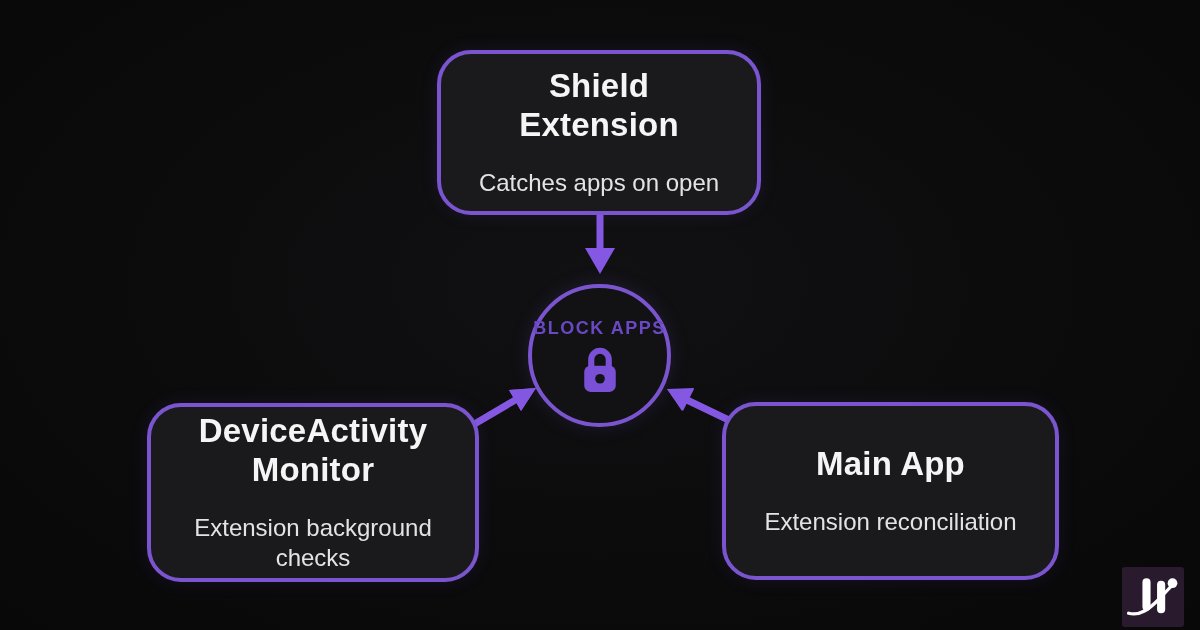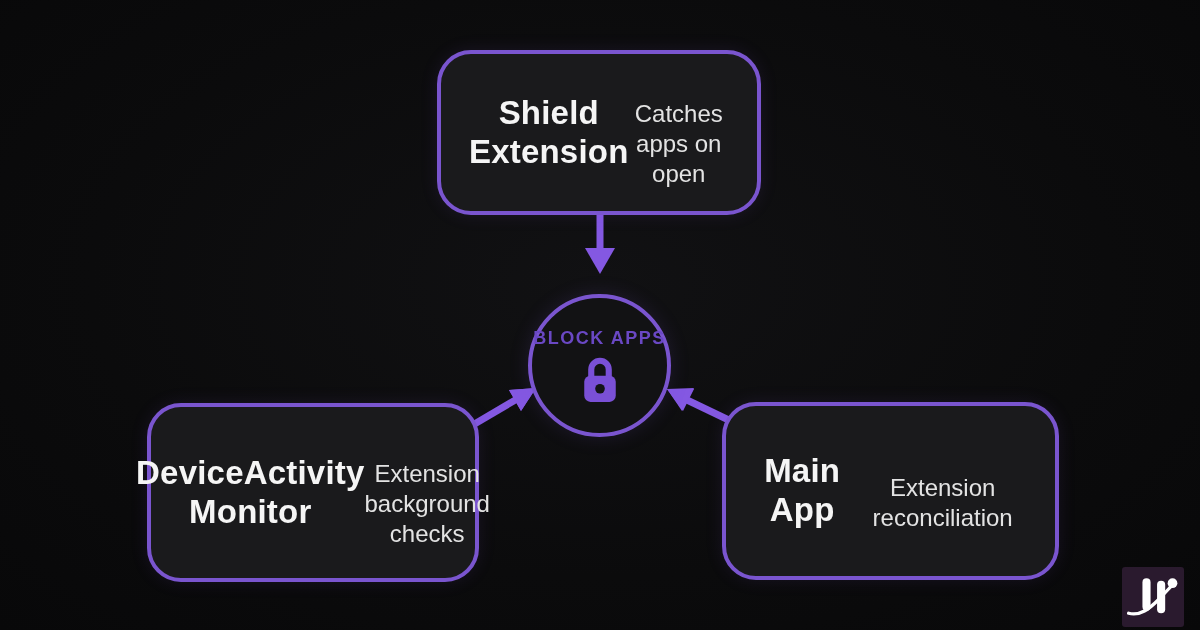--- a/index.html
+++ b/index.html
@@ -11,20 +11,21 @@
     font-family:"Liberation Sans", sans-serif;
     -webkit-font-smoothing:antialiased;
   }
   .node{
     position:absolute;
     background:#1a1a1c;
     border:4px solid #7a55cf;
     border-radius:34px;
     box-sizing:border-box;
     display:flex;
+    flex-direction:column;
     align-items:center;
     justify-content:center;
     text-align:center;
     box-shadow:0 0 18px rgba(122,85,207,0.12);
   }
   .node-title{
     color:#f5f5f5;
     font-size:33px;
     font-weight:700;
     line-height:1.18;
@@ -36,21 +37,21 @@
     font-weight:400;
     line-height:1.25;
     margin-top:23px;
   }
   #node-shield{left:437px;top:50px;width:324px;height:165px;padding:0 28px;}
   #node-device{left:147px;top:403px;width:332px;height:179px;padding:0 34px;}
   #node-main{left:722px;top:402px;width:337px;height:178px;padding:17px 24px;}
 
   .hub{
     position:absolute;
-    left:528px;top:294px;
+    left:528px;top:284px;
     width:143px;height:143px;
     border:4px solid #7a55cf;
     border-radius:50%;
     background:#121214;
     box-sizing:border-box;
     display:flex;
     flex-direction:column;
     align-items:center;
     justify-content:center;
     box-shadow:0 0 20px rgba(122,85,207,0.15);

